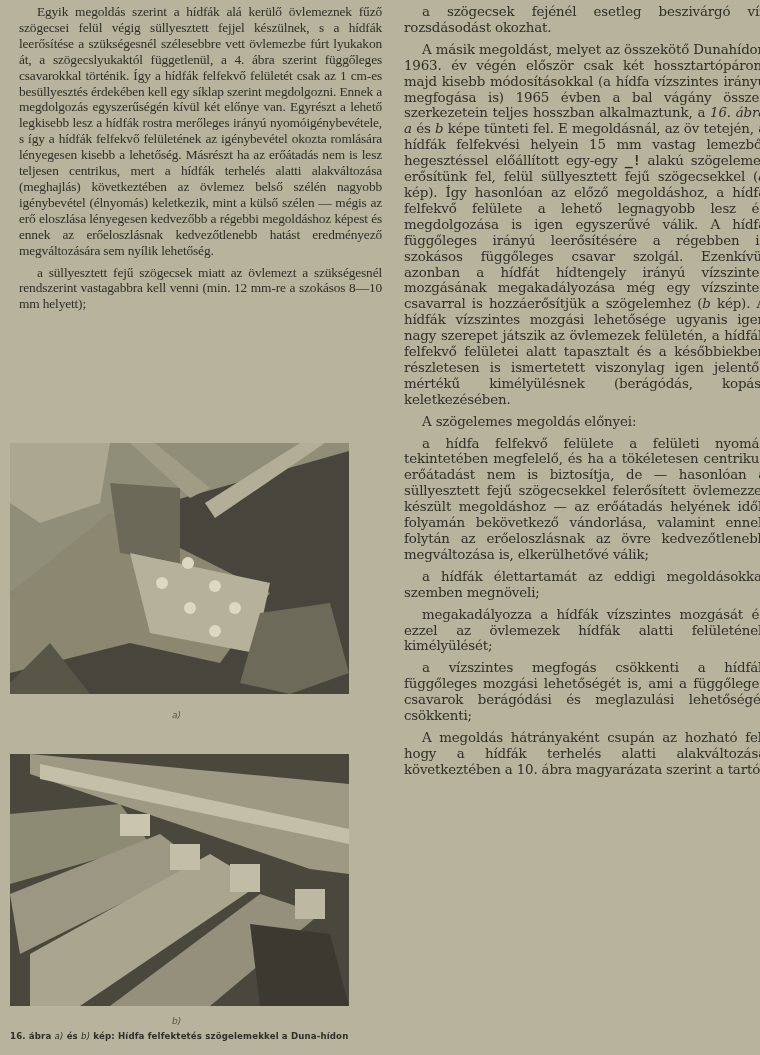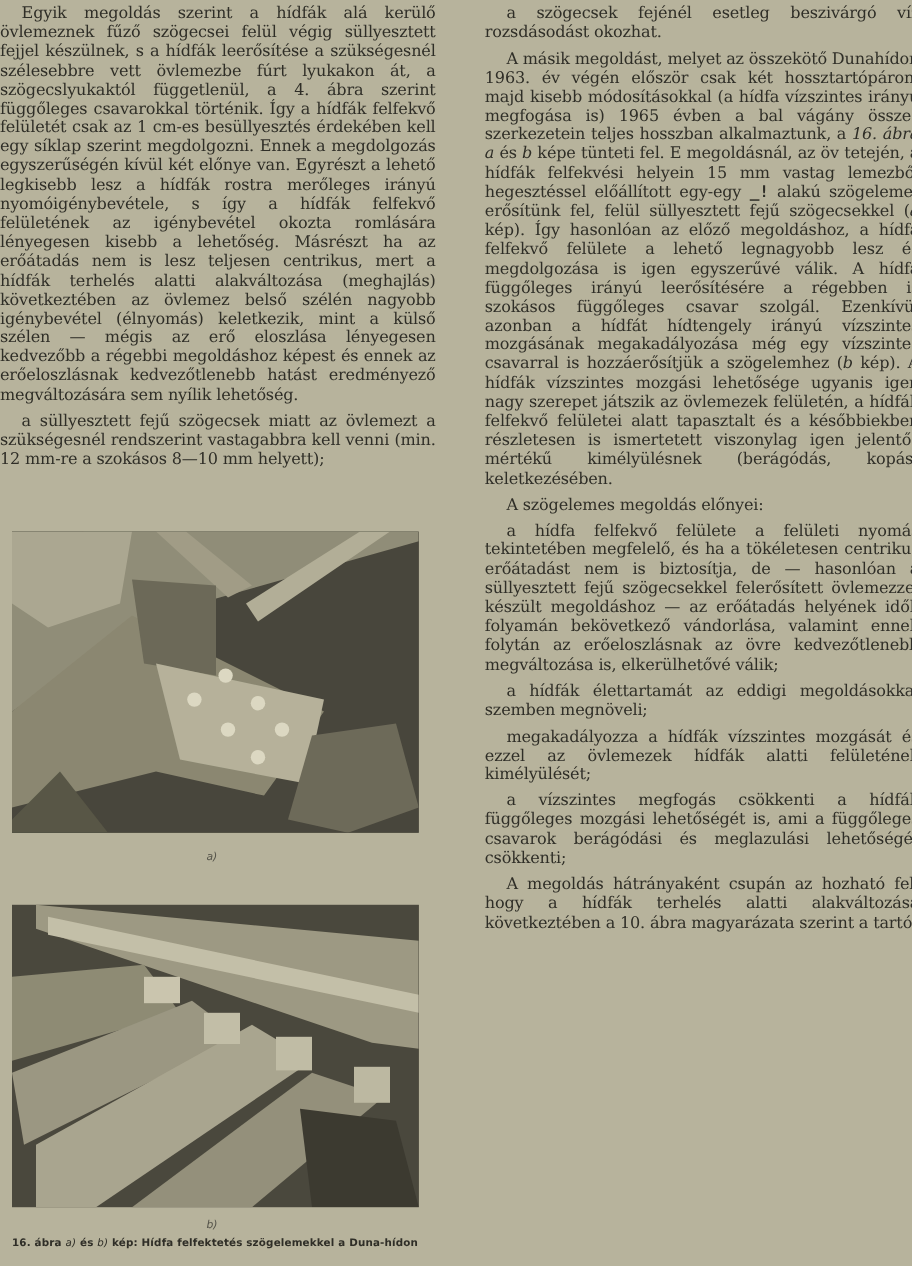--- a/index.html
+++ b/index.html
@@ -9,21 +9,21 @@
     font-family: "DejaVu Serif", "Liberation Serif", serif;
     color: #2f2e27;
     position: relative;
   }
   .col {
     position: absolute; top: 4px;
     font-size: 13.4px; line-height: 15.9px;
     text-align: justify; hyphens: manual;
     letter-spacing: -0.15px;
   }
-  .col-left { left: 0; width: 363px; }
+  .col-left { left: 19px; width: 363px; font-family: Liberation Serif, serif; }
   .col-right { left: 404px; width: 362px; }
   .p { margin: 0 0 6px 0; text-indent: 18px; }
   .p.tight { margin-bottom: 1px; }
   i { font-style: italic; }
   .photo {
     position: absolute; left: 10px; width: 339px;
     background: #4a483e; overflow: hidden;
     filter: contrast(1.05);
   }
   .photo-a { top: 443px; height: 251px; }

